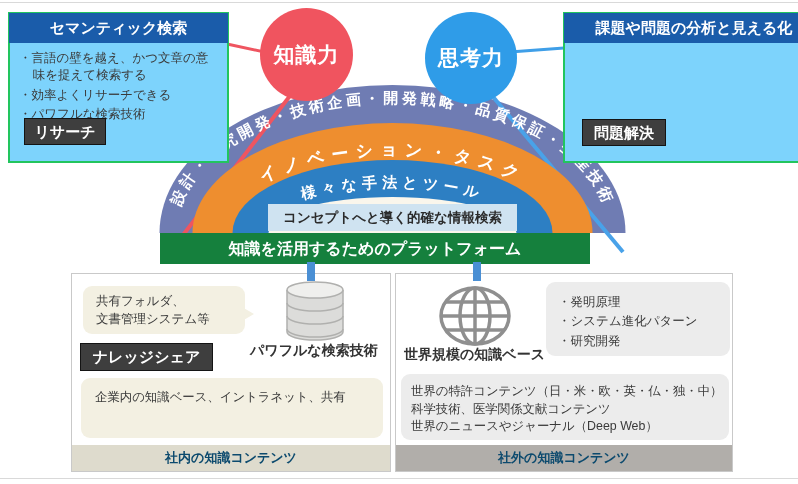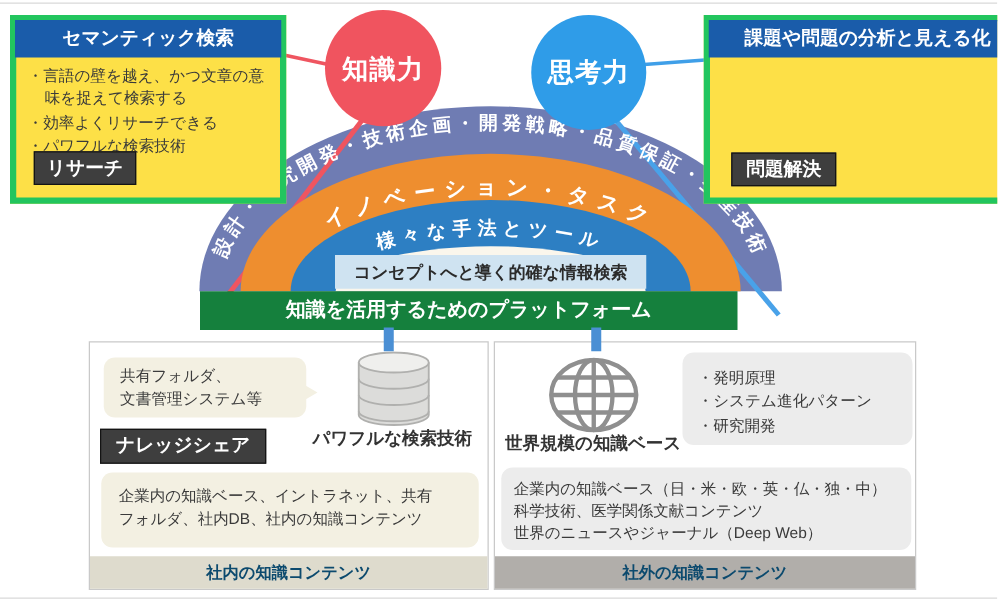--- a/index.html
+++ b/index.html
@@ -7,21 +7,21 @@
     position:relative;width:798px;height:484px;background:#ffffff;overflow:hidden;
     font-family:"Liberation Sans","DejaVu Sans",sans-serif;color:#3c3c3c;
   }
   .hairline{position:absolute;left:0;width:100%;height:1px;background:#d9d9d9;}
   .arch-svg{position:absolute;left:0;top:0;}
   .arc-text{fill:#ffffff;font-weight:bold;}
   .arc-outer{font-size:15px;letter-spacing:3.5px;}
   .arc-middle{font-size:17px;letter-spacing:7px;}
   .arc-inner{font-size:15px;letter-spacing:5px;}
 
-  .topbox{position:absolute;background:#fde047;border:5px solid #22c55e;box-sizing:border-box;}
+  .topbox{position:absolute;background:#7dd3fc;border:2px solid #22c55e;box-sizing:border-box;}
   .topbox .hd{height:30px;line-height:30px;text-align:center;background:#1a5caa;color:#fff;
     font-weight:bold;font-size:15px;margin:-1px -1px 0 -1px;}
   .topbox .bd{padding:7px 9px 0 9px;font-size:12.5px;line-height:1.38;color:#3a3a3a;}
   .bullet{padding-left:1.1em;text-indent:-1.1em;margin:0 0 2px 0;}
   .bullet-sub{padding-left:1.0em;margin:0;}
   .tag{position:absolute;background:#3e3e3e;border:1px solid #141414;color:#fff;
     font-weight:bold;font-size:15px;text-align:center;box-sizing:border-box;}
 
   .circle{position:absolute;border-radius:50%;color:#fff;font-weight:bold;font-size:21px;
     display:flex;align-items:center;justify-content:center;letter-spacing:1px;}
@@ -120,21 +120,20 @@
         <path d="M3,48 a28,8 0 0 0 56,0" fill="none" stroke="#b0b0ae" stroke-width="1.5"></path>
         <ellipse cx="31" cy="9" rx="28" ry="8" fill="#efefed" stroke="#b0b0ae" stroke-width="1.5"></ellipse>
       </svg>
     </div>
     <div class="icon-label" style="left:178px;top:68px;">パワフルな検索技術</div>
 
     <div class="tag" style="left:8px;top:69px;width:133px;height:28px;line-height:26px;">ナレッジシェア</div>
 
     <div class="softbox cream detail-box" style="left:9px;top:104px;width:302px;height:60px;padding:11px 0 0 14px;">
       <div>企業内の知識ベース、イントラネット、共有</div>
-      <div>フォルダ、社内DB、社内の知識コンテンツ</div>
     </div>
 
     <div class="section-footer" style="background:#dedbcd;">社内の知識コンテンツ</div>
   </div>
 
   <div class="section" style="left:395px;width:338px;">
     <div class="iconwrap" style="left:42px;top:12px;">
       <svg width="74" height="62" viewBox="0 0 74 62">
         <ellipse cx="37" cy="30" rx="34" ry="28" fill="none" stroke="#8f8f8f" stroke-width="3.5"></ellipse>
         <ellipse cx="37" cy="30" rx="15" ry="28" fill="none" stroke="#8f8f8f" stroke-width="3.5"></ellipse>
@@ -146,21 +145,21 @@
     </div>
     <div class="icon-label" style="left:8px;top:72px;">世界規模の知識ベース</div>
 
     <div class="softbox gray bullets-box" style="left:150px;top:8px;width:184px;height:74px;">
       <div>・発明原理</div>
       <div>・システム進化パターン</div>
       <div>・研究開発</div>
     </div>
 
     <div class="softbox gray detail-box" style="left:5px;top:100px;width:328px;height:66px;padding:9px 0 0 10px;">
-      <div>企業内の知識ベース（日・米・欧・英・仏・独・中）</div>
+      <div>世界の特許コンテンツ（日・米・欧・英・仏・独・中）</div>
       <div>科学技術、医学関係文献コンテンツ</div>
       <div>世界のニュースやジャーナル（Deep Web）</div>
     </div>
 
     <div class="section-footer" style="background:#b1aeaa;">社外の知識コンテンツ</div>
   </div>
 
   <div class="stub" style="left:307px;"></div>
   <div class="stub" style="left:473px;"></div>
 </div>

